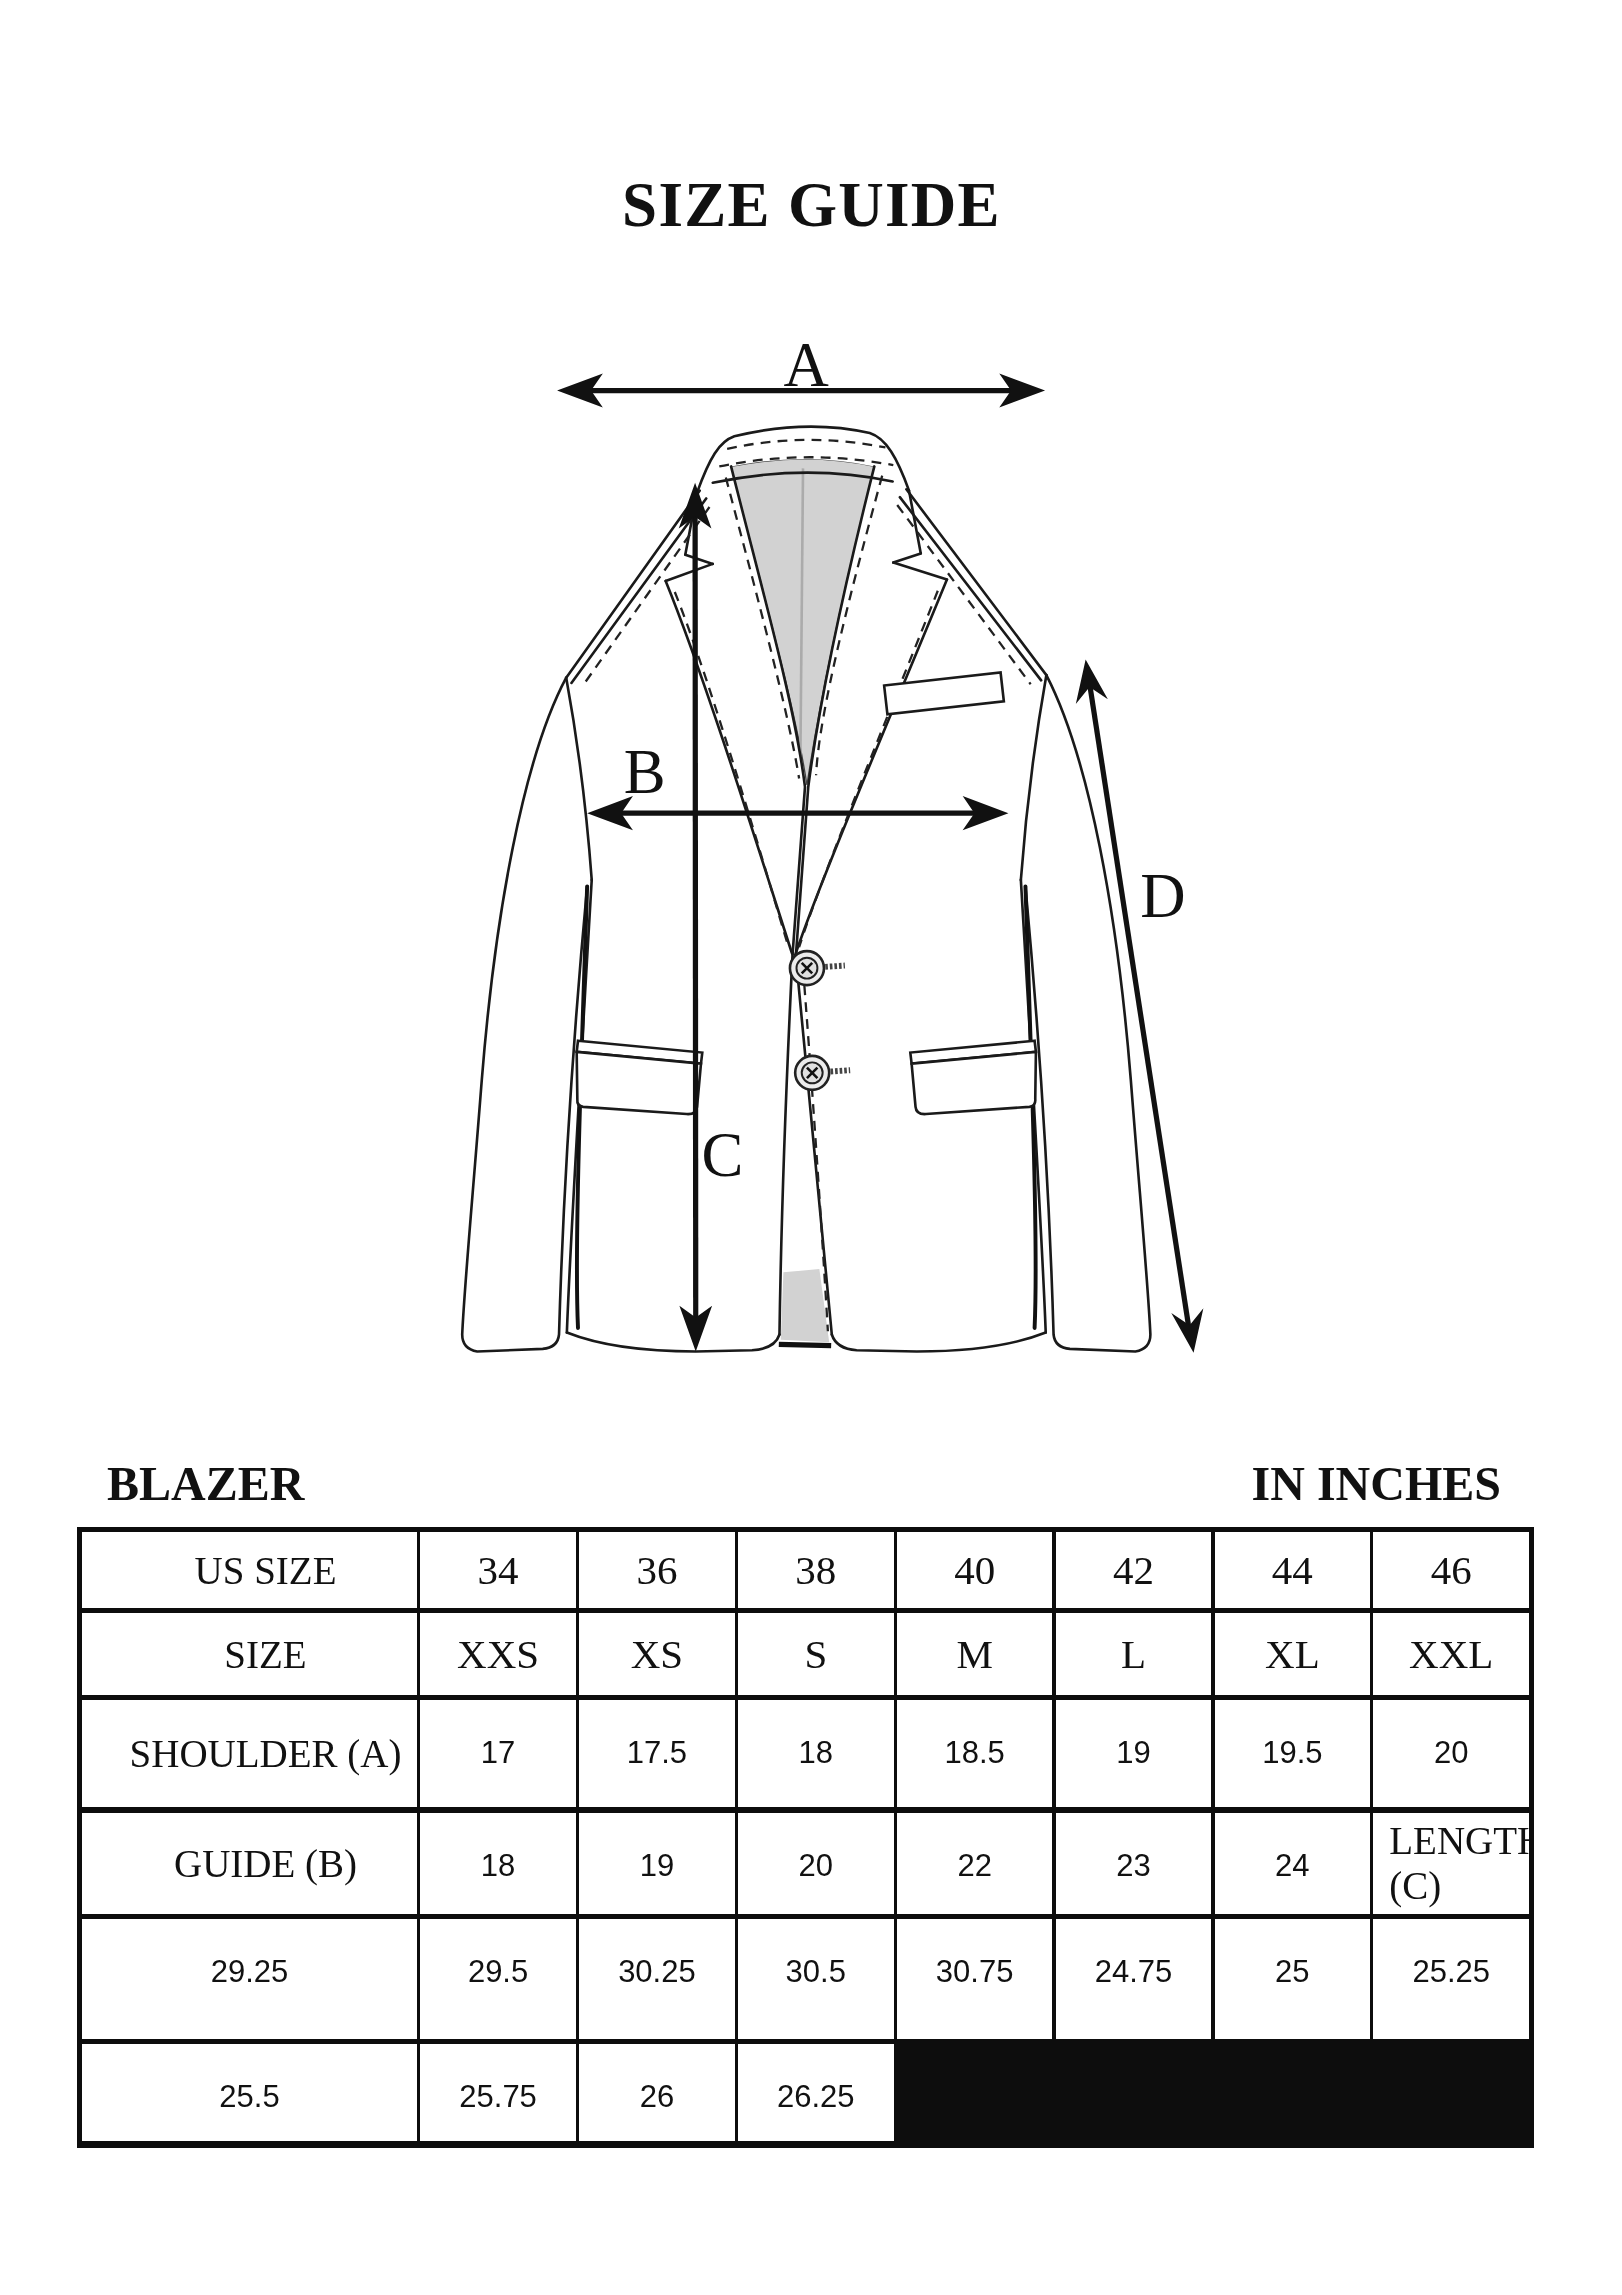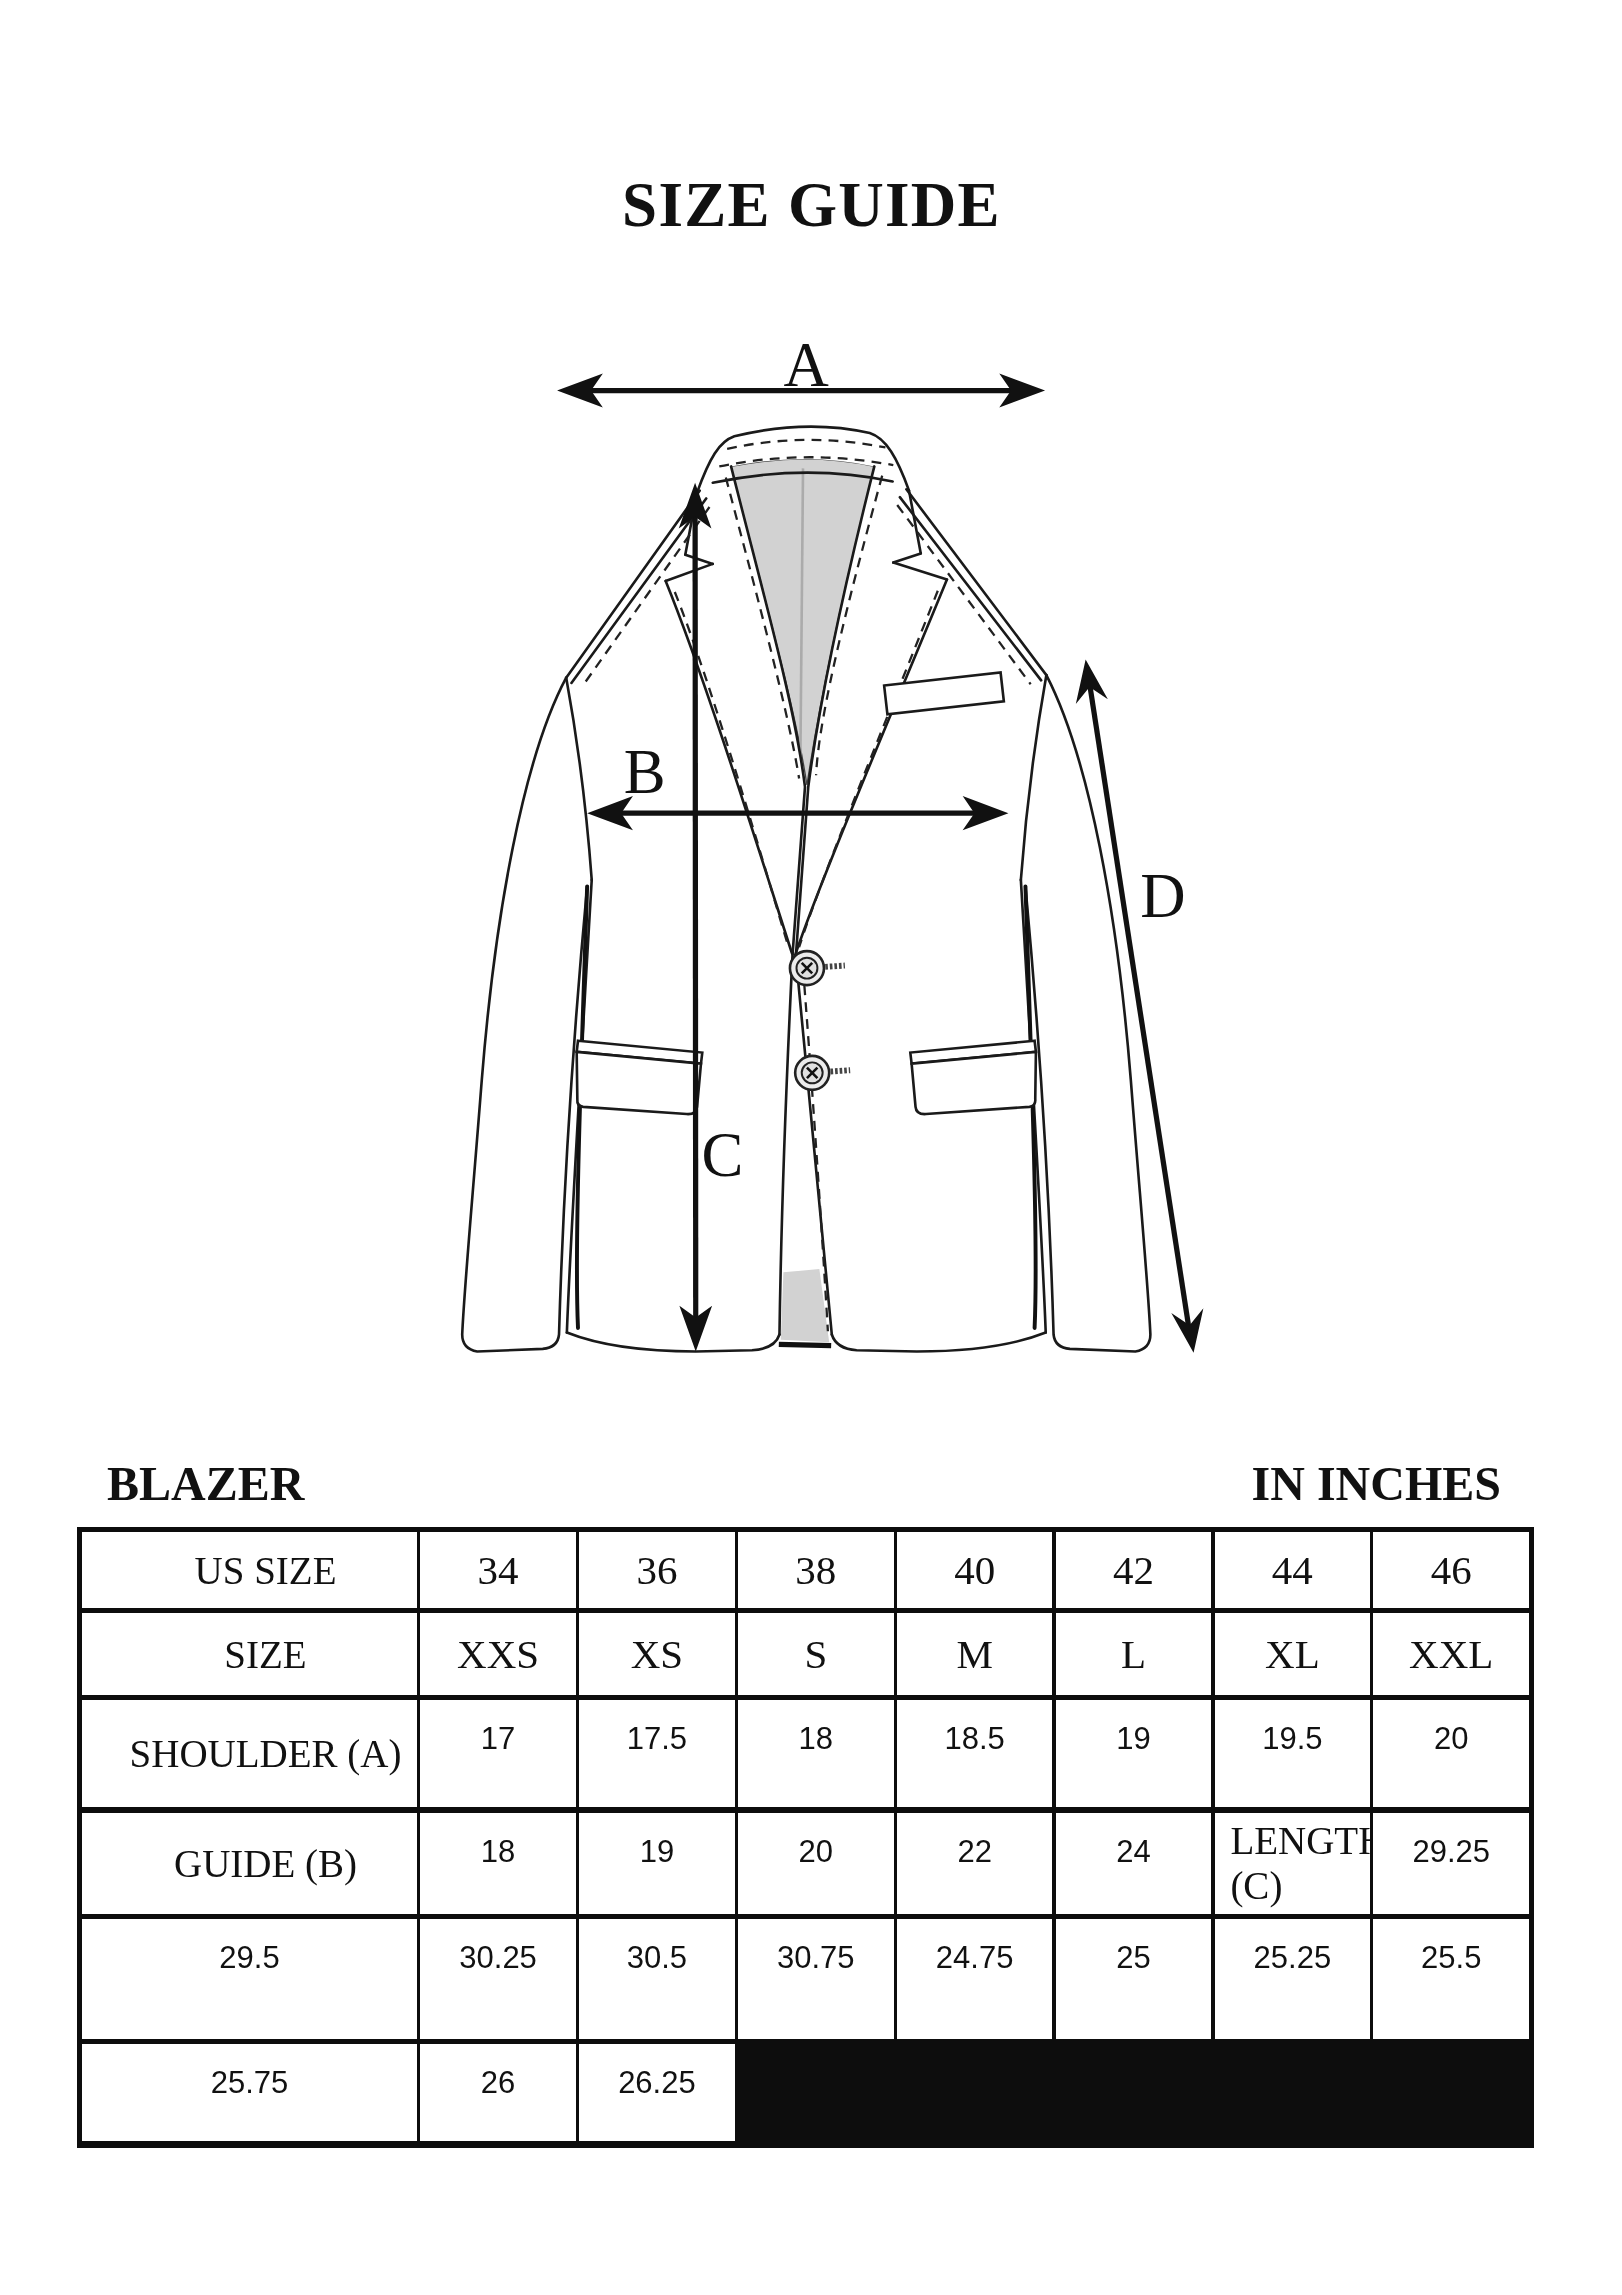--- a/index.html
+++ b/index.html
@@ -30,21 +30,21 @@
     grid-template-rows:76px 82px 107px 101px 120px 97px;
     row-gap:5.2px;column-gap:3.3px;
   }
   .cell{
     background:#ffffff;display:flex;justify-content:center;align-items:center;
     overflow:hidden;
   }
   .label-cell{font-family:"Liberation Serif",serif;font-size:39px;padding-left:32px;}
   .value-serif{font-family:"Liberation Serif",serif;font-size:41px;}
   .value-sans{font-family:"Liberation Sans",sans-serif;font-size:31px;}
-  .cell.top{align-items:flex-start;padding-top:21px;}
+  .cell.top{align-items:flex-start;padding-top:35px;}
   #blazer-figure{left:366px;top:314px;width:929px;height:1099px;}
   svg text.dim-label{
     font-family:"Liberation Serif",serif;font-size:96px;fill:#111;
     text-anchor:middle;
   }
 </style>
 </head>
 <body>
 
 <div class="abs" id="page-title">SIZE GUIDE</div>
@@ -221,20 +221,21 @@
     <div class="cell value-sans top">18</div>
     <div class="cell value-sans top">18.5</div>
     <div class="cell value-sans top">19</div>
     <div class="cell value-sans top">19.5</div>
     <div class="cell value-sans top">20</div>
     <div class="cell label-cell">GUIDE (B)</div>
     <div class="cell value-sans top">18</div>
     <div class="cell value-sans top">19</div>
     <div class="cell value-sans top">20</div>
     <div class="cell value-sans top">22</div>
+    <div class="cell value-sans top">23</div>
     <div class="cell value-sans top">24</div>
     <div class="cell label-cell">LENGTH (C)</div>
     <div class="cell value-sans top">29.25</div>
     <div class="cell value-sans top">29.5</div>
     <div class="cell value-sans top">30.25</div>
     <div class="cell value-sans top">30.5</div>
     <div class="cell value-sans top">30.75</div>
     <div class="cell value-sans top">24.75</div>
     <div class="cell value-sans top">25</div>
     <div class="cell value-sans top">25.25</div>

